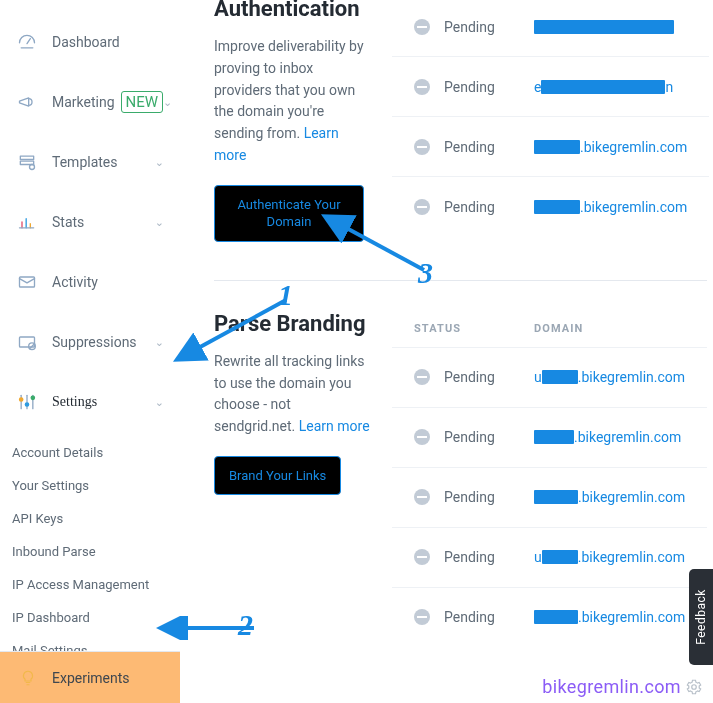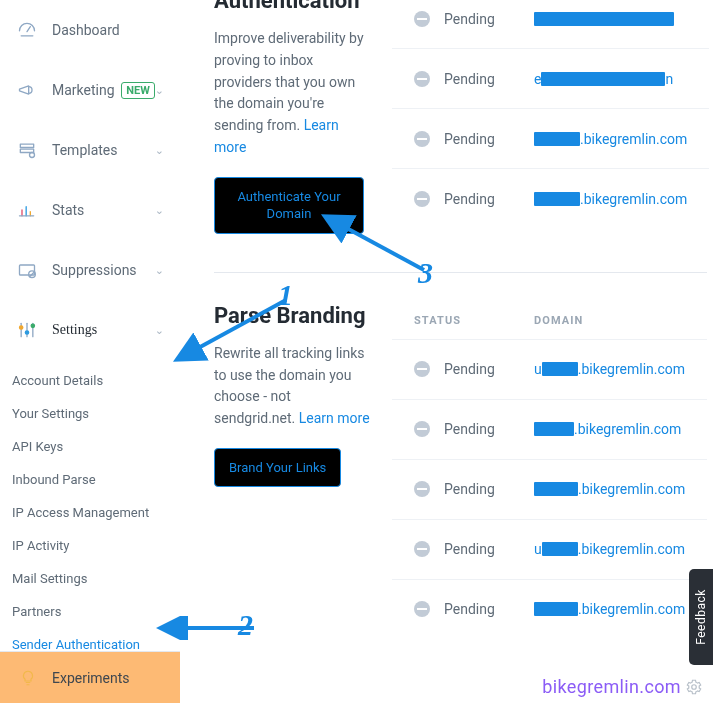--- a/index.html
+++ b/index.html
@@ -1,30 +1,30 @@
 <!DOCTYPE html>
 <html><head>
 <meta charset="utf-8">
 <style>
   *{box-sizing:border-box;margin:0;padding:0;}
   body{font-family:-apple-system,BlinkMacSystemFont,"Segoe UI",Roboto,Arial,sans-serif;font-size:14px;color:#3f474f;background:#fff;width:713px;height:703px;overflow:hidden;position:relative;}
   .layout{display:flex;height:100%;}
-  .sidebar{width:180px;flex-shrink:0;background:#fff;padding-top:0;position:relative;}
+  .sidebar{width:180px;flex-shrink:0;background:#fff;padding-top:0;position:relative;margin-top:12px;}
   .nav-item{display:flex;align-items:center;height:60px;padding:0 16px;cursor:pointer;color:#5f6b77;position:relative;}
   .nav-item .icon{width:22px;height:22px;margin-right:14px;display:flex;align-items:center;justify-content:center;color:#8fa8c4;flex-shrink:0;}
   .nav-item .label{flex:1;font-size:14px;}
   .nav-item .chev{color:#aab7c4;font-size:11px;margin-left:auto;}
   .nav-item.active{color:#242b33;font-family:Liberation Serif, serif;}
-  .badge{display:inline-block;font-size:11px;font-weight:700;color:#3aab6b;border:1px solid #3aab6b;border-radius:3px;padding:1px 4px;margin-left:6px;vertical-align:middle;}
+  .badge{display:inline-block;font-size:15px;font-weight:400;color:#3aab6b;border:1px solid #3aab6b;border-radius:3px;padding:1px 4px;margin-left:6px;vertical-align:middle;}
   .subnav{padding:4px 0 6px 0;}
   .subnav-item{display:block;padding:9px 12px 9px 12px;font-size:13px;color:#5f6b77;cursor:pointer;}
   .subnav-item.selected{color:#1789e2;}
   .sidebar-bottom{position:absolute;bottom:0;left:0;right:0;height:52px;border-top:1px solid #e4e8ee;display:flex;align-items:center;padding:0 18px;background:#fdba74;}
   .sidebar-bottom .icon{width:20px;height:20px;margin-right:14px;display:flex;align-items:center;justify-content:center;}
-  .main{flex:1;padding:0 6px 0 34px;position:relative;overflow:hidden;}
+  .main{flex:1;padding:8px 6px 0 34px;position:relative;overflow:hidden;}
   .section{display:flex;gap:18px;}
   .section-left{width:160px;flex-shrink:0;}
   .section-title{font-size:22px;font-weight:700;color:#242b33;margin-bottom:14px;line-height:1.2;}
   .section-desc{font-size:14px;color:#5f6b77;line-height:1.55;margin-bottom:18px;}
   .section-desc a{color:#1789e2;text-decoration:none;}
   .btn{display:inline-block;border:1px solid #1789e2;color:#1789e2;background:#000000;border-radius:4px;padding:10px 14px;font-size:13px;text-align:center;cursor:pointer;line-height:1.35;}
   .btn.narrow{max-width:150px;}
   .section-right{flex:1;}
   .thead{display:flex;padding:0 22px;height:36px;align-items:center;color:#9ba7b4;font-size:11px;font-weight:700;letter-spacing:0.1em;}
   .thead .col-status{width:120px;}
@@ -93,20 +93,30 @@
             </svg>
           </span>
     <span class="label">Stats</span>
 
     <span class="chev">⌄</span>
         </div>
         <div class="nav-item">
           <span class="icon">
             <svg width="20" height="20" viewBox="0 0 24 24" fill="none" stroke="currentColor" stroke-width="1.6" stroke-linecap="round" stroke-linejoin="round">
               <rect x="3" y="6" width="18" height="12" rx="1"></rect>
+              <path d="M3 8l9 5 9-5"></path>
+            </svg>
+          </span>
+    <span class="label">Activity</span>
+
+    </div>
+        <div class="nav-item">
+          <span class="icon">
+            <svg width="20" height="20" viewBox="0 0 24 24" fill="none" stroke="currentColor" stroke-width="1.6" stroke-linecap="round" stroke-linejoin="round">
+              <rect x="3" y="6" width="18" height="12" rx="1"></rect>
               <circle cx="18" cy="17" r="4"></circle>
               <line x1="15" y1="20" x2="21" y2="14"></line>
             </svg>
           </span>
     <span class="label">Suppressions</span>
 
     <span class="chev">⌄</span>
         </div>
         <div class="nav-item active">
           <span class="icon">
@@ -123,21 +133,21 @@
 
     <span class="chev">⌄</span>
         </div>
       </div>
     <div class="subnav" id="nav-sub">
         <div class="subnav-item">Account Details</div>
         <div class="subnav-item">Your Settings</div>
         <div class="subnav-item">API Keys</div>
         <div class="subnav-item">Inbound Parse</div>
         <div class="subnav-item">IP Access Management</div>
-        <div class="subnav-item">IP Activity</div>
+        <div class="subnav-item">IP Dashboard</div>
         <div class="subnav-item">Mail Settings</div>
         <div class="subnav-item">Partners</div>
         <div class="subnav-item selected">Sender Authentication</div>
       </div>
     <div class="sidebar-bottom">
       <span class="icon">
         <svg width="18" height="18" viewBox="0 0 24 24" fill="none" stroke="#f2b84b" stroke-width="1.6">
             <path d="M9 18h6M10 21h4M12 3a6 6 0 0 0-4 10.5V16h8v-2.5A6 6 0 0 0 12 3z"></path>
           </svg>
       </span>

